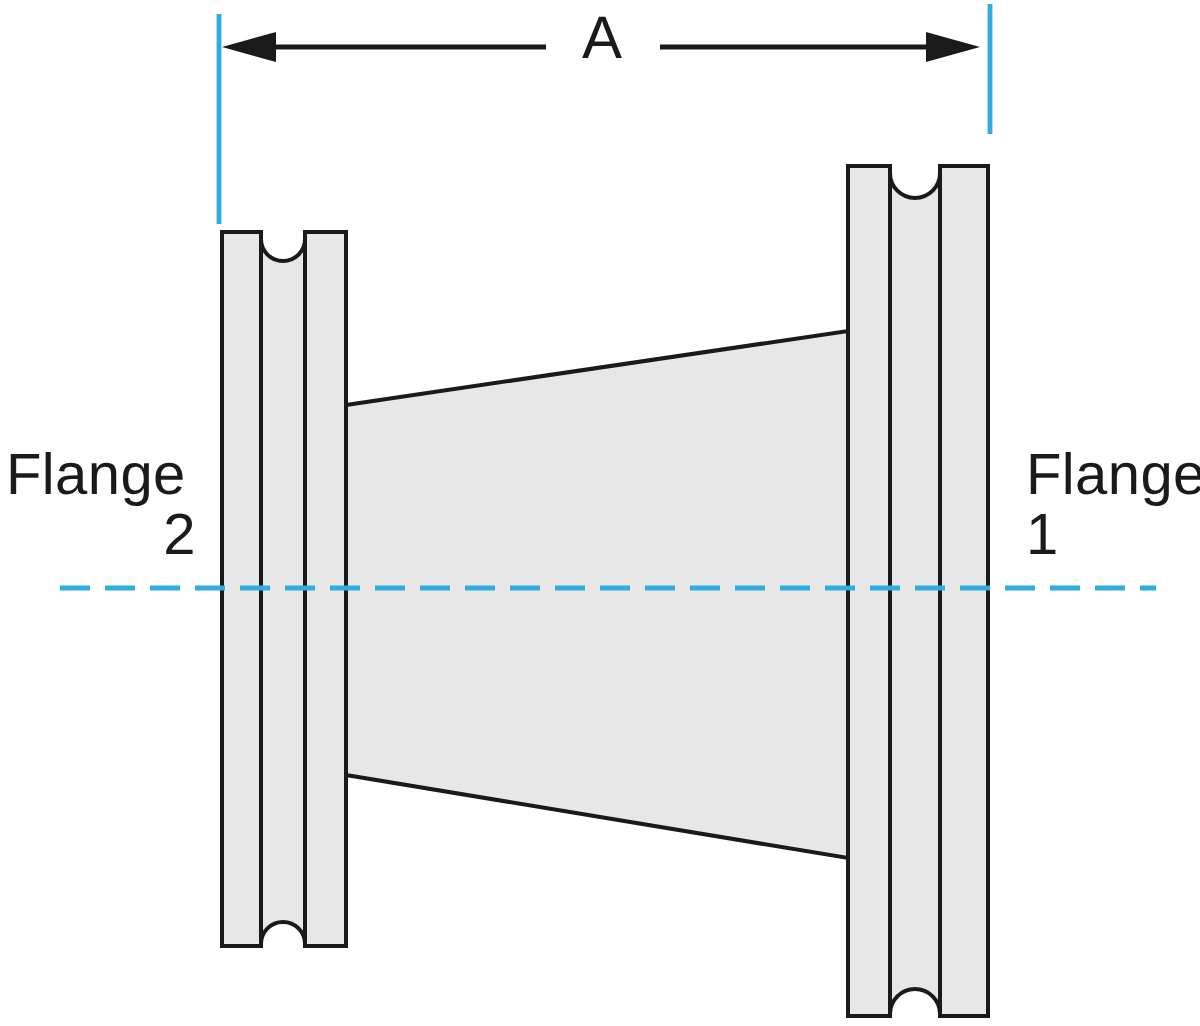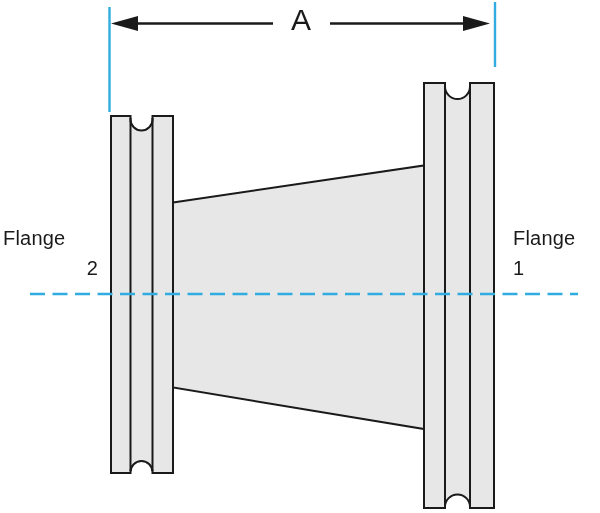--- a/index.html
+++ b/index.html
@@ -38,21 +38,21 @@
     stroke-width: 2.4;
     fill: none;
   }
   .centerline {
     stroke-width: 2.5;
     fill: none;
   }
   .label {
     position: absolute;
     color: #1a1a1a;
-    font-size: 20px;
+    font-size: 29px;
     line-height: 30px;
     letter-spacing: 0.2px;
     white-space: nowrap;
   }
   .dim-label {
     position: absolute;
     left: 272px;
     top: 2px;
     width: 58px;
     text-align: center;

